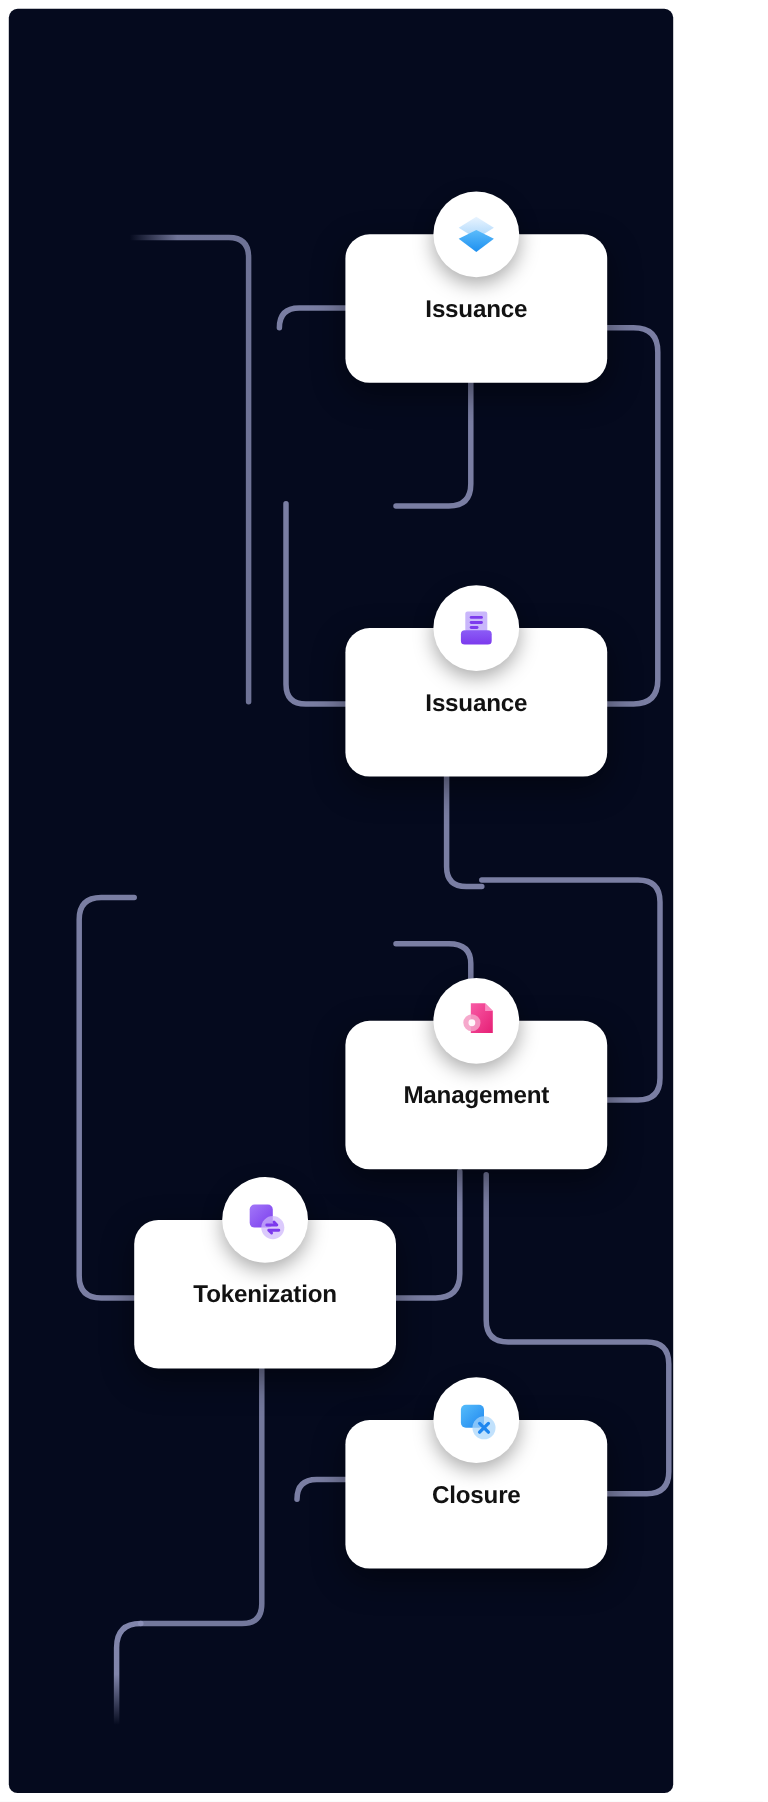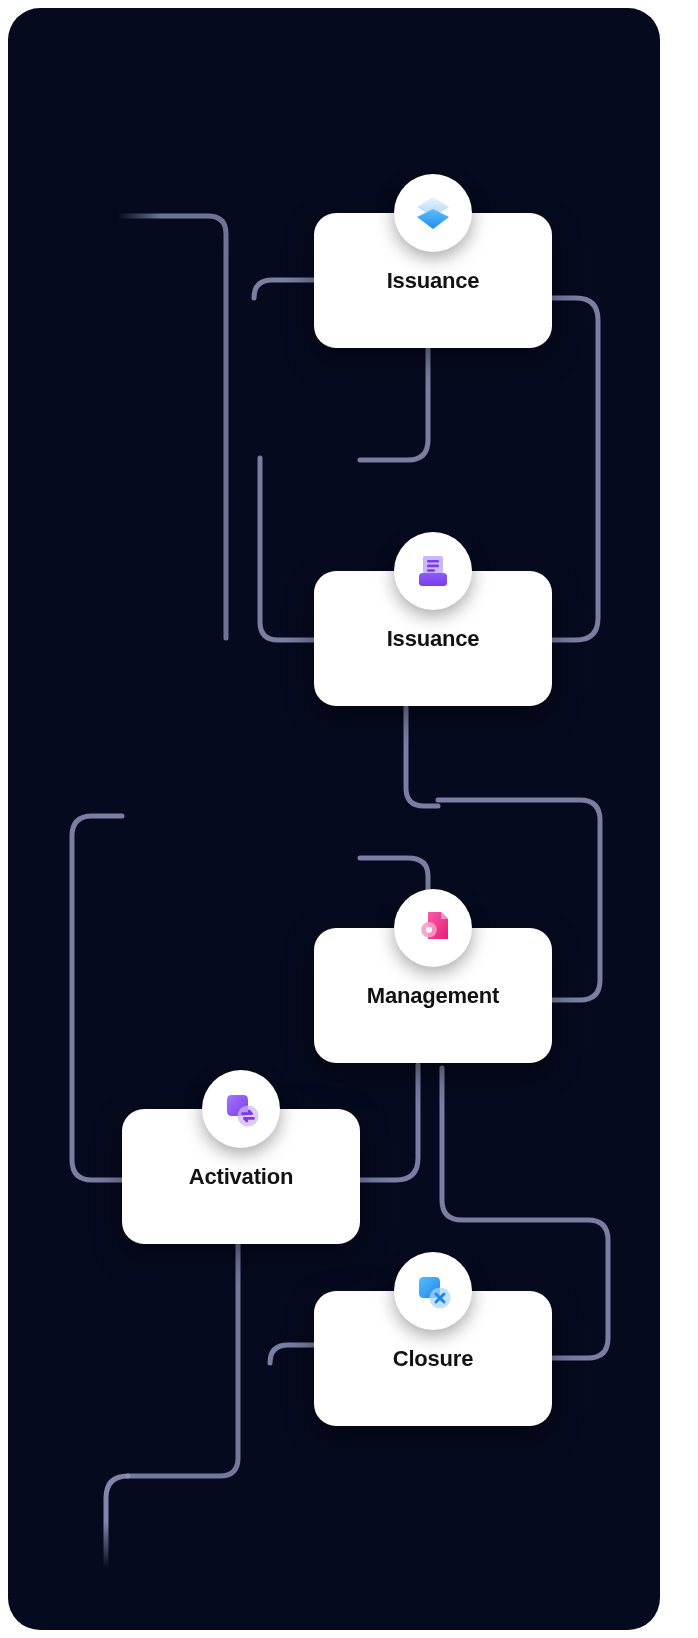--- a/index.html
+++ b/index.html
@@ -21,23 +21,22 @@
     background: #ffffff;
     box-sizing: border-box;
     padding: 8px;
   }
 
   #canvas {
     position: relative;
     width: 604px;
     height: 1622px;
     background: #050a1e;
-    border-radius: 32px;
+    border-radius: 8px;
     overflow: hidden;
-    padding-left: 48px;
   }
 
   #edges {
     position: absolute;
     inset: 0;
     width: 682px;
     height: 1622px;
     pointer-events: none;
   }
 
@@ -220,21 +219,21 @@
             <linearGradient id="gRep1" x1="0" y1="0" x2="1" y2="1">
               <stop offset="0%" stop-color="#a277f8"></stop>
               <stop offset="100%" stop-color="#7b3ded"></stop>
             </linearGradient>
           </defs>
           <rect x="8" y="8" width="21" height="21" rx="4.5" fill="url(#gRep1)"></rect>
           <circle cx="29" cy="29" r="10.5" fill="#cdb6fb" opacity="0.72"></circle>
           <path d="M23.5 26.6 h9.2 l-2.6 -2.6 M34.5 31.4 h-9.2 l2.6 2.6" stroke="#7c3aed" stroke-width="2.6" fill="none" stroke-linecap="round" stroke-linejoin="round"></path>
         </svg>
       </div>
-      <div class="node-label">Activation</div>
+      <div class="node-label">Tokenization</div>
     </div>
 
     <div class="node" style="left:306px; top:1283px; width:238px; height:135px;">
       <div class="node-icon">
         <svg width="44" height="44" viewBox="0 0 44 44">
           <defs>
             <linearGradient id="gClo1" x1="0" y1="0" x2="1" y2="1">
               <stop offset="0%" stop-color="#56bdfb"></stop>
               <stop offset="100%" stop-color="#1f86ef"></stop>
             </linearGradient>

